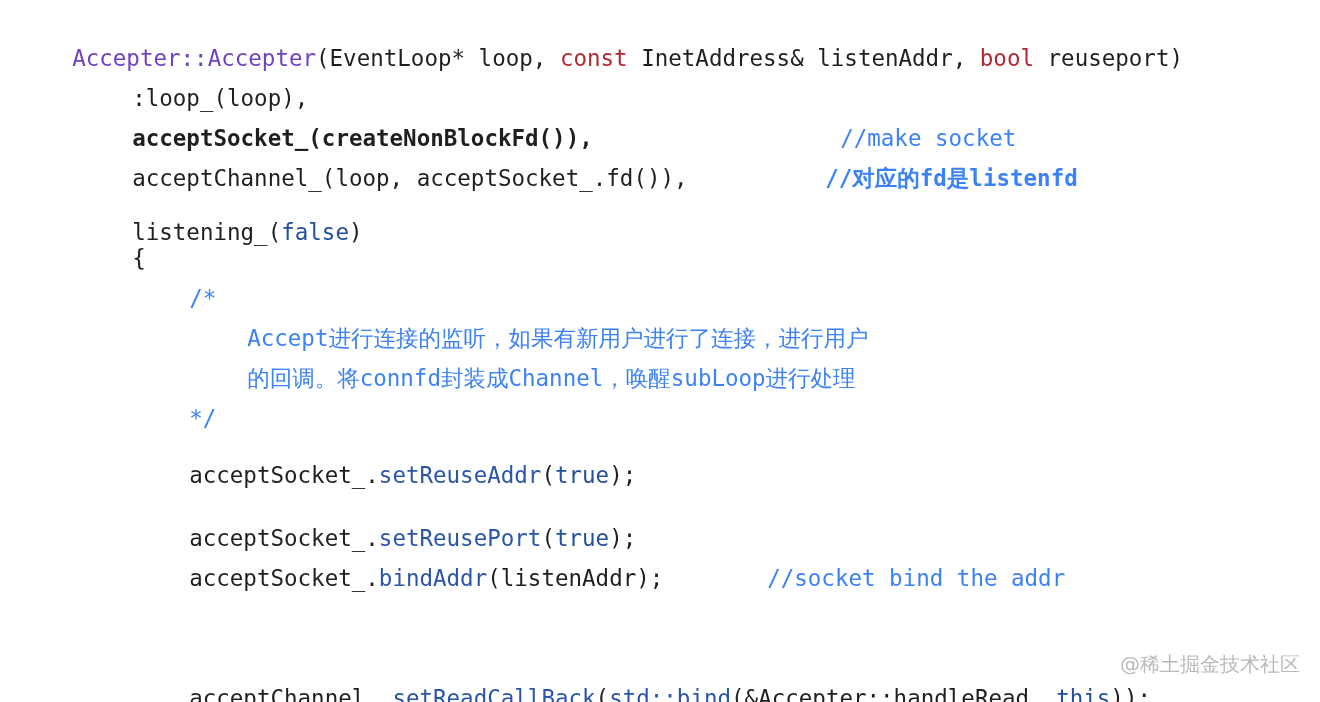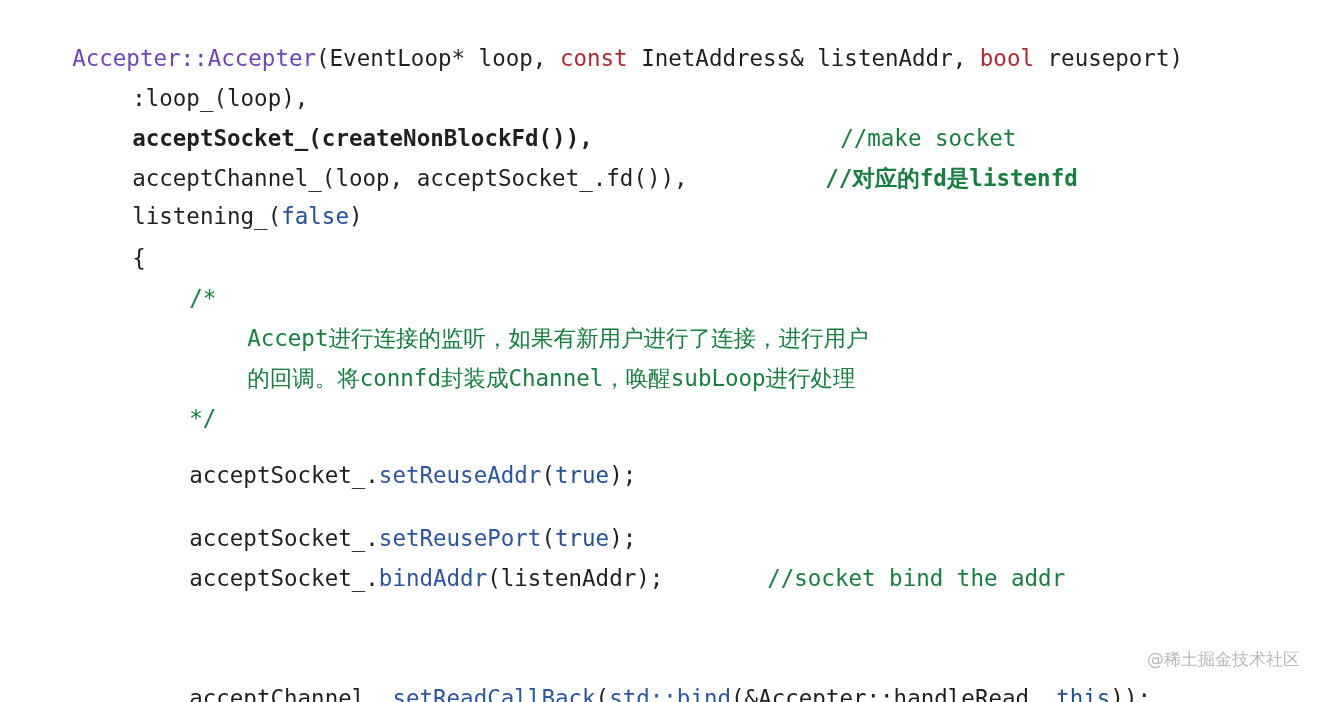--- a/index.html
+++ b/index.html
@@ -22,27 +22,27 @@
       position: absolute;
       left: 0;
       height: 40px;
       line-height: 40px;
       white-space: pre;
     }
     .fn { color: #6f42c1; }
     .kw { color: #b3262f; }
     .lit { color: #22509c; }
     .call { color: #2a55a8; }
-    .cm { color: #15803d; }
+    .cm { color: #3b82f6; }
     .watermark {
       position: absolute;
       right: 20px;
-      bottom: 31px;
+      bottom: 24px;
       font-family: "DejaVu Sans", sans-serif;
-      font-size: 17px;
+      font-size: 20px;
       color: #b9b9b9;
     }
   </style>
 </head>
 <body>
 
 <div class="code">
 
   <div class="line" style="top:-2px; left:18px;">
     <span class="fn">Accepter::Accepter</span><span>(EventLoop* loop, </span><span class="kw">const</span><span> InetAddress&amp; listenAddr, </span><span class="kw">bool</span><span> reuseport)</span>
@@ -59,21 +59,21 @@
     <span>//make socket</span>
   </div>
 
   <div class="line" style="top:118px; left:78px;">
     <span>acceptChannel_(loop, acceptSocket_.fd()),</span>
   </div>
   <div class="line cm" style="top:118px; left:771px;font-weight:bold;">
     <span>//对应的fd是listenfd</span>
   </div>
 
-  <div class="line" style="top:156px; left:78px;">
+  <div class="line" style="top:172px; left:78px;">
     <span>listening_(</span><span class="lit">false</span><span>)</span>
   </div>
 
   <div class="line" style="top:198px; left:78px;">
     <span>{</span>
   </div>
 
   <div class="line cm" style="top:238px; left:135px;">
     <span>/*</span>
   </div>

